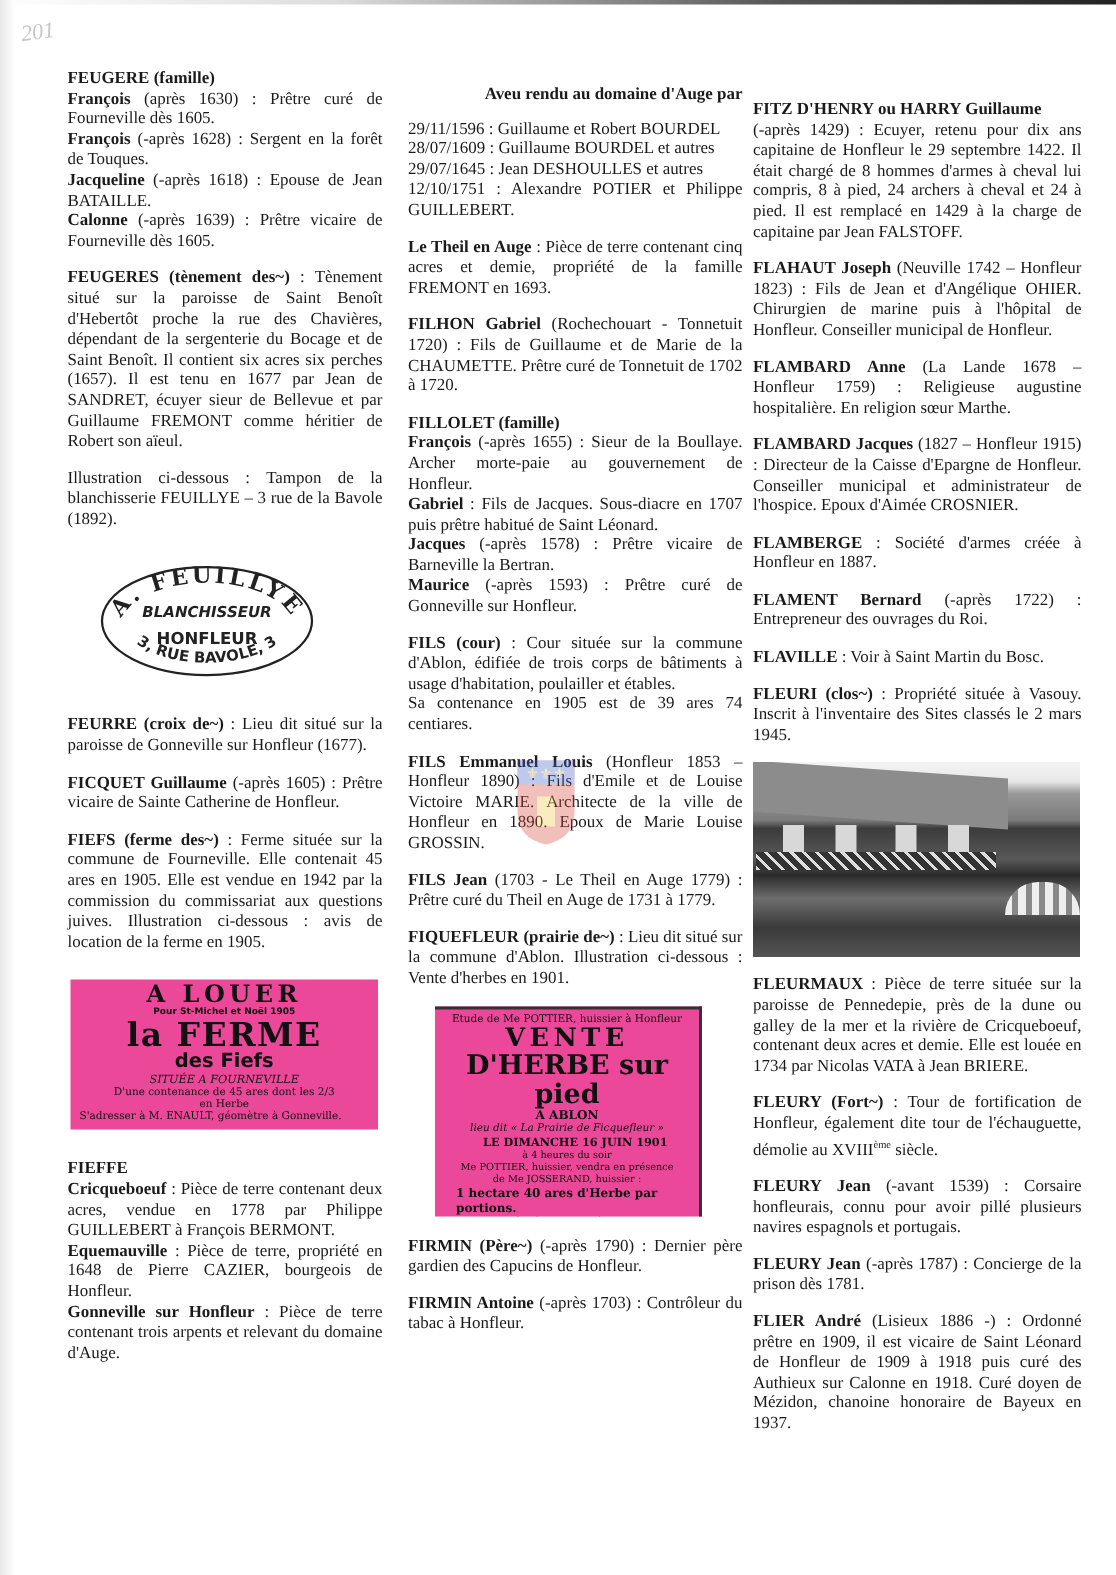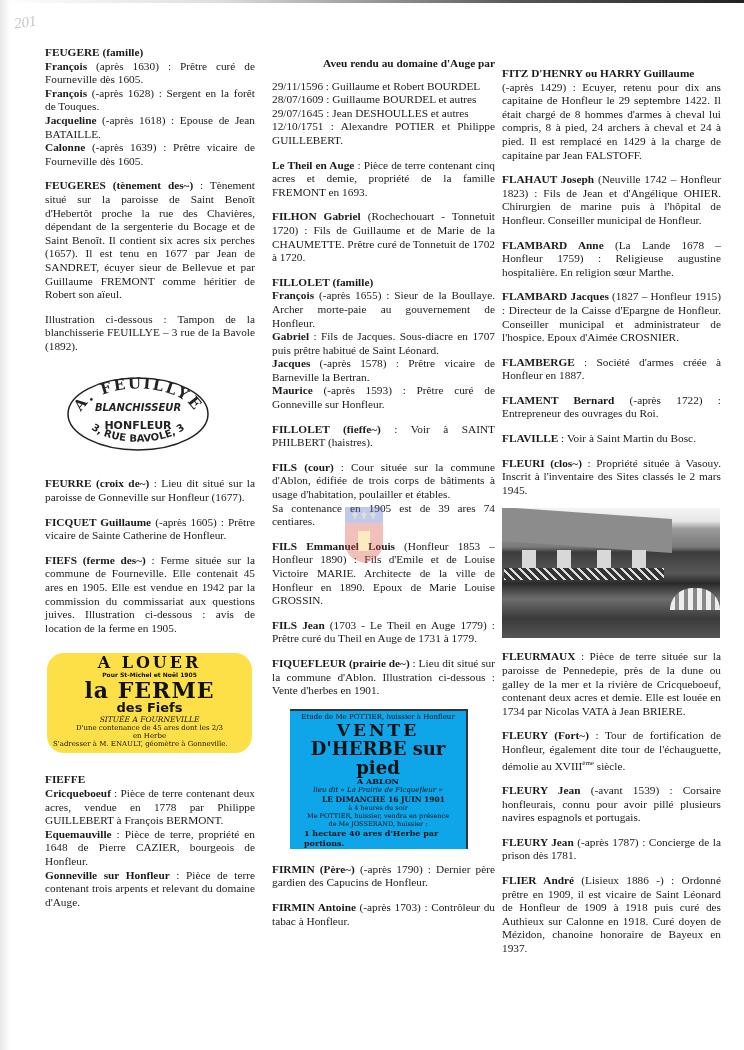--- a/index.html
+++ b/index.html
@@ -11,30 +11,30 @@
   .col { position:absolute; font-size:11.3px; line-height:13.6px; text-align:justify; }
   .col1 { left:45px; top:46px; width:210px; }
   .col2 { left:272px; top:57px; width:223px; }
   .col3 { left:502px; top:67px; width:219px; }
   .entry { margin:0 0 11px 0; }
   .entry p { margin:0; }
   b { font-weight:bold; }
   .center { text-align:right; }
   .stamp { position:relative; width:150px; height:82px; margin:20px 0 22px 18px; }
   .stamp svg { width:150px; height:82px; }
-  .ad1 { width:205px; height:100px; background:#fde047; margin:18px 0 20px 2px; text-align:center;
-         font-family:"DejaVu Serif", serif; color:#111; padding-top:2px; box-sizing:border-box;border-radius:17px; }
+  .ad1 { width:205px; height:100px; background:#ec4899; margin:18px 0 20px 2px; text-align:center;
+         font-family:"DejaVu Serif", serif; color:#111; padding-top:2px; box-sizing:border-box; }
   .ad1 .l1 { font-size:16px; letter-spacing:3px; font-weight:bold; line-height:16px; }
   .ad1 .l2 { font-size:6px; font-family:"DejaVu Sans", sans-serif; font-weight:bold; line-height:8px; }
   .ad1 .l3 { font-size:22px; font-weight:bold; letter-spacing:1px; line-height:22px; }
   .ad1 .l4 { font-size:13px; font-family:"DejaVu Sans", sans-serif; font-weight:bold; line-height:14px; }
   .ad1 .l5 { font-size:7.5px; font-style:italic; line-height:9px; }
   .ad1 .l6 { font-size:7px; line-height:8px; }
   .ad1 .l7 { font-size:7px; line-height:8px; text-align:left; padding-left:6px; }
-  .ad2 { width:178px; height:140px; background:#0ea5e9; margin:4px 0 14px 18px; text-align:center;
+  .ad2 { width:178px; height:140px; background:#ec4899; margin:4px 0 14px 18px; text-align:center;
          font-family:"DejaVu Serif", serif; color:#111; border-top:2px solid #333; border-right:2px solid #333;
          padding-top:2px; box-sizing:border-box; overflow:hidden; }
   .ad2 .a { font-size:7px; line-height:9px; }
   .ad2 .b { font-size:17px; font-weight:bold; letter-spacing:3px; line-height:17px; }
   .ad2 .c { font-size:18px; font-weight:bold; line-height:19px; }
   .ad2 .d { font-size:8px; font-weight:bold; line-height:9px; }
   .ad2 .e { font-size:7px; font-style:italic; line-height:9px; }
   .ad2 .f { font-size:7.5px; font-weight:bold; line-height:9px;margin-left:11px; }
   .ad2 .g { font-size:6.5px; line-height:8px; }
   .ad2 .h { font-size:8px; font-weight:bold; line-height:10px; text-align:left; padding-left:14px; }
@@ -132,23 +132,20 @@
     <p><b>FILHON Gabriel</b><span> (Rochechouart - Tonnetuit 1720) : Fils de Guillaume et de Marie de la CHAUMETTE. Prêtre curé de Tonnetuit de 1702 à 1720.</span></p>
   </div>
   <div class="entry">
     <p><b>FILLOLET (famille)</b></p>
     <p><b>François</b><span> (-après 1655) : Sieur de la Boullaye. Archer morte-paie au gouvernement de Honfleur.</span></p>
     <p><b>Gabriel</b><span> : Fils de Jacques. Sous-diacre en 1707 puis prêtre habitué de Saint Léonard.</span></p>
     <p><b>Jacques</b><span> (-après 1578) : Prêtre vicaire de Barneville la Bertran.</span></p>
     <p><b>Maurice</b><span> (-après 1593) : Prêtre curé de Gonneville sur Honfleur.</span></p>
   </div>
   <div class="entry">
-    <p><b>FILLOLET (fieffe~)</b><span> : Voir à SAINT PHILBERT (haistres).</span></p>
-  </div>
-  <div class="entry">
     <p><b>FILS (cour)</b><span> : Cour située sur la commune d'Ablon, édifiée de trois corps de bâtiments à usage d'habitation, poulailler et étables.</span></p>
     <p>Sa contenance en 1905 est de 39 ares 74 centiares.</p>
   </div>
   <div class="entry">
     <p><b>FILS Emmanuel Louis</b><span> (Honfleur 1853 – Honfleur 1890) : Fils d'Emile et de Louise Victoire MARIE. Architecte de la ville de Honfleur en 1890. Epoux de Marie Louise GROSSIN.</span></p>
   </div>
   <div class="entry">
     <p><b>FILS Jean</b><span> (1703 - Le Theil en Auge 1779) : Prêtre curé du Theil en Auge de 1731 à 1779.</span></p>
   </div>
   <div class="entry">

